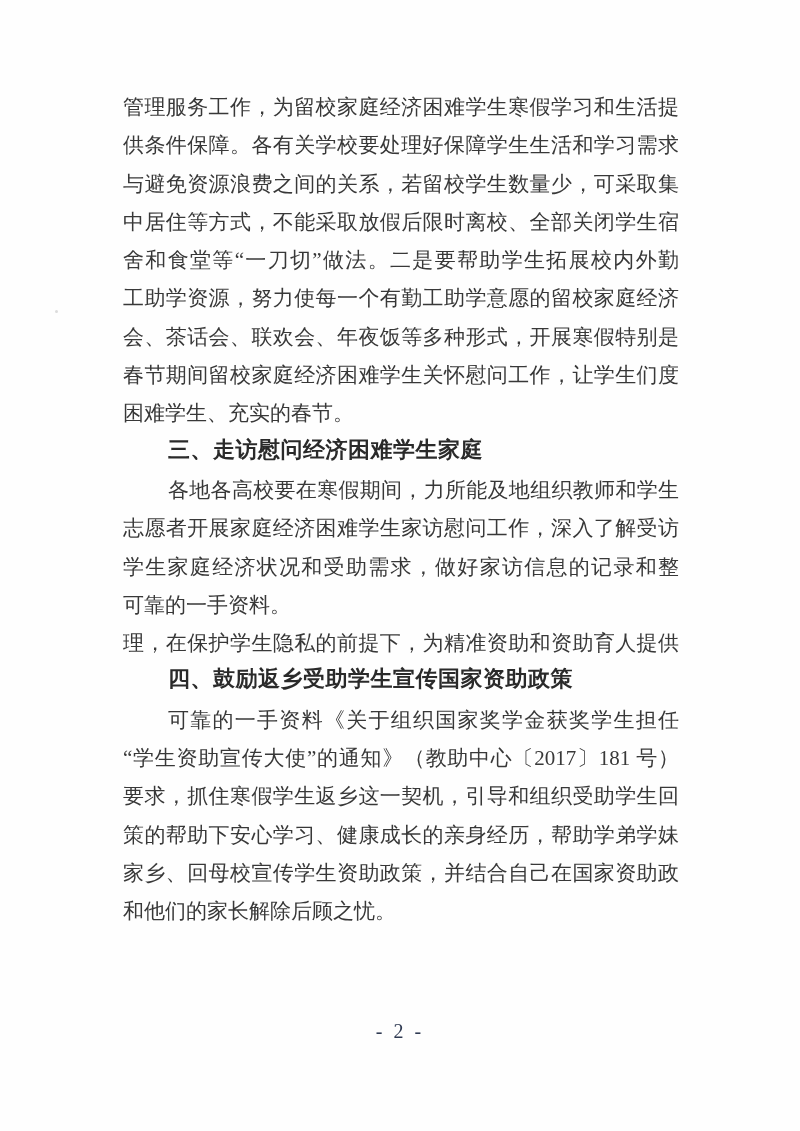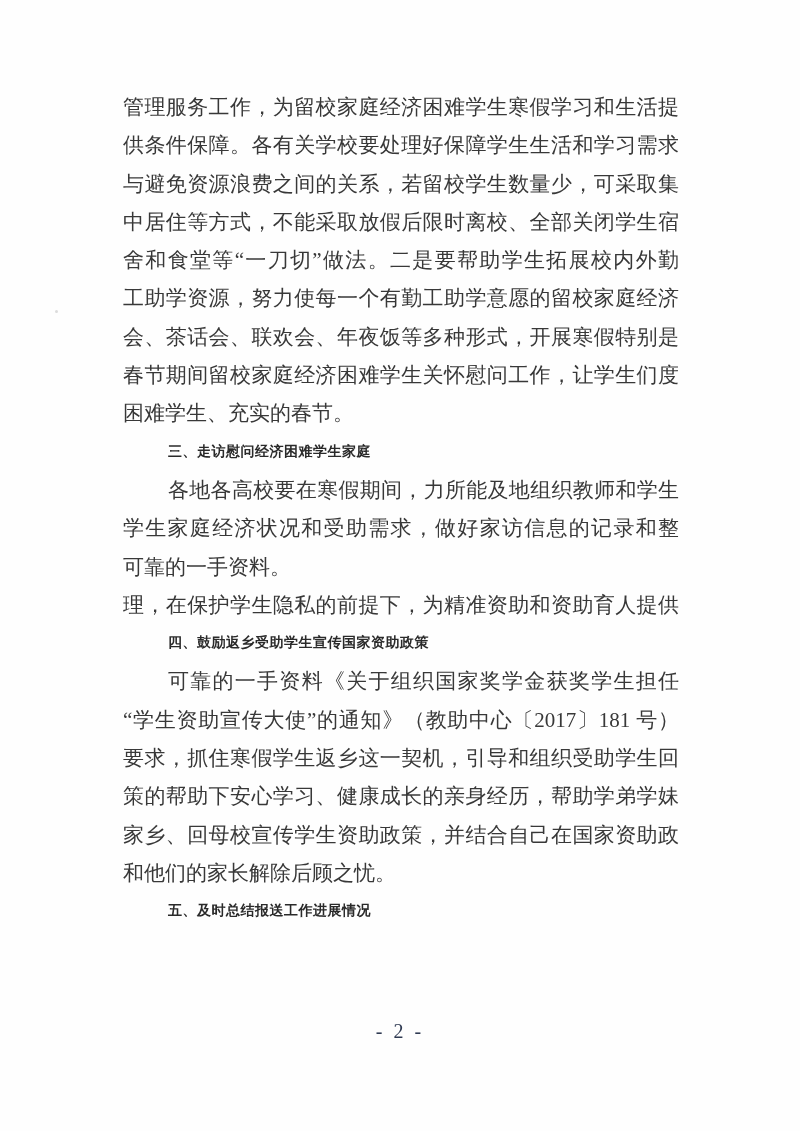--- a/index.html
+++ b/index.html
@@ -34,21 +34,21 @@
   }
   .line.last {
     text-align: left;
   }
   .line.indent {
     padding-left: 45px;
   }
   .line.heading {
     font-family: Liberation Mono, monospace;
     font-weight: bold;
-    font-size: 14px;
+    font-size: 22px;
     color: #2a2a2a;
     padding-left: 45px;
     letter-spacing: 0.5px;
   }
   .page-number {
     position: absolute;
     top: 1016px;
     left: 0;
     width: 100%;
     height: 30px;
@@ -78,27 +78,27 @@
       <div class="line full">供条件保障。各有关学校要处理好保障学生生活和学习需求</div>
       <div class="line full">与避免资源浪费之间的关系，若留校学生数量少，可采取集</div>
       <div class="line full">中居住等方式，不能采取放假后限时离校、全部关闭学生宿</div>
       <div class="line full">舍和食堂等“一刀切”做法。二是要帮助学生拓展校内外勤</div>
       <div class="line full">工助学资源，努力使每一个有勤工助学意愿的留校家庭经济</div>
       <div class="line full">会、茶话会、联欢会、年夜饭等多种形式，开展寒假特别是</div>
       <div class="line full">春节期间留校家庭经济困难学生关怀慰问工作，让学生们度</div>
       <div class="line last">困难学生、充实的春节。</div>
       <div class="line heading">三、走访慰问经济困难学生家庭</div>
       <div class="line full indent">各地各高校要在寒假期间，力所能及地组织教师和学生</div>
+      <div class="line full">志愿者开展家庭经济困难学生家访慰问工作，深入了解受访</div>
       <div class="line full">学生家庭经济状况和受助需求，做好家访信息的记录和整</div>
       <div class="line last">可靠的一手资料。</div>
       <div class="line full">理，在保护学生隐私的前提下，为精准资助和资助育人提供</div>
       <div class="line heading">四、鼓励返乡受助学生宣传国家资助政策</div>
       <div class="line full indent">可靠的一手资料《关于组织国家奖学金获奖学生担任</div>
       <div class="line full">“学生资助宣传大使”的通知》（教助中心〔2017〕181 号）</div>
       <div class="line full">要求，抓住寒假学生返乡这一契机，引导和组织受助学生回</div>
       <div class="line full">策的帮助下安心学习、健康成长的亲身经历，帮助学弟学妹</div>
       <div class="line full">家乡、回母校宣传学生资助政策，并结合自己在国家资助政</div>
       <div class="line last">和他们的家长解除后顾之忧。</div>
-      <div class="line heading">五、及时总结报送工作进展情况</div>
     </div>
   <div class="scan-speck"></div>
   <div class="page-number">- 2 -</div>
 </div>
 
 </body></html>

